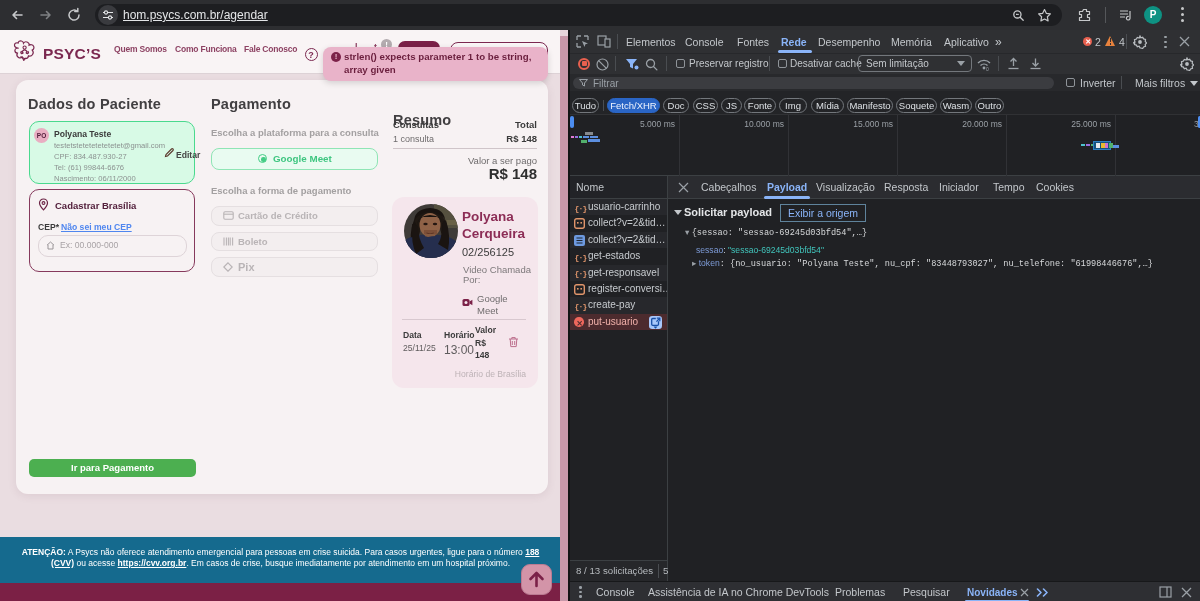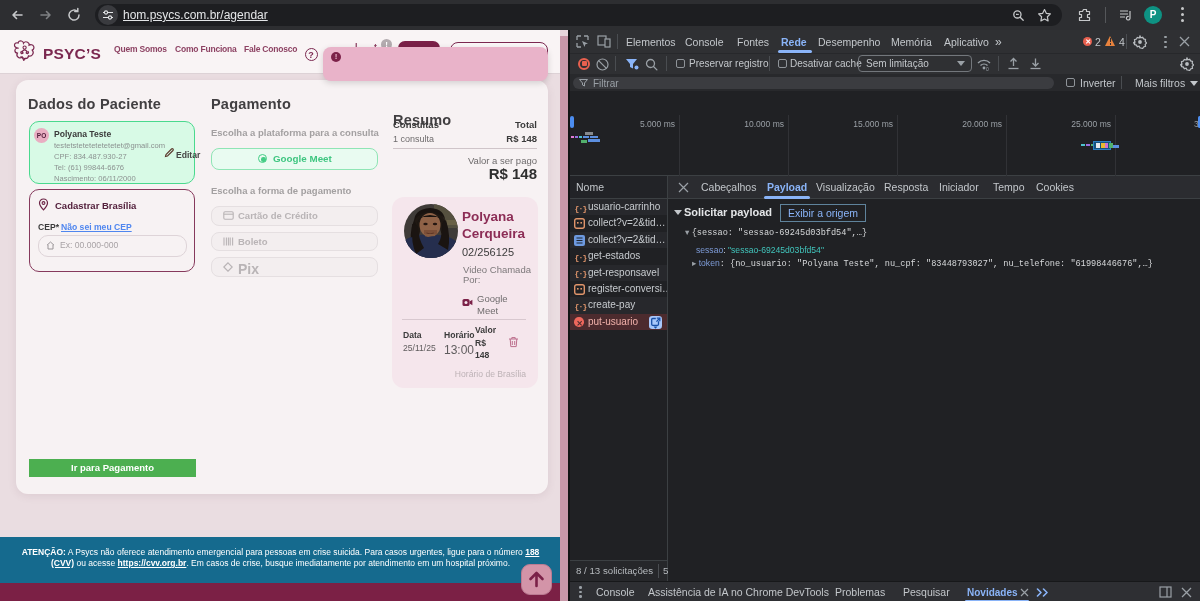--- a/index.html
+++ b/index.html
@@ -89,20 +89,21 @@
       <div class="abs" style="left:304.5px;top:17.5px;width:13px;height:13px;border:1.4px solid #7b2850;border-radius:50%;color:#7b2850;font-size:9px;font-weight:bold;text-align:center;line-height:13px">?</div>
       <div class="abs" style="left:355px;top:12px;font-size:9px;font-weight:bold;color:#8d4263">l</div>
         <div class="abs" style="left:374px;top:12px;font-size:9px;font-weight:bold;color:#8d4263">t</div>
       <div class="abs" style="left:381px;top:9px;width:11px;height:11px;border-radius:50%;background:#b3abaf;color:#fff;font-size:8px;font-weight:bold;text-align:center;line-height:11px">!</div>
       <div class="abs" style="left:398px;top:11px;width:42px;height:14px;border-radius:7px;background:#7b2148"></div>
       <div class="abs" style="left:450px;top:12px;width:98px;height:20px;border-radius:8px;border:1.5px solid #7b2850;background:#fbf7f8"></div>
     </div>
 
     <div class="abs" style="left:323px;top:17px;width:225px;height:34px;background:#e9b3c9;border-radius:8px;box-shadow:0 2px 6px rgba(0,0,0,.15)">
       <div class="abs" style="left:8px;top:5px;width:10px;height:10px;border-radius:50%;background:#7b2148;color:#eab5ca;font-size:8px;font-weight:bold;text-align:center;line-height:10px">!</div>
+      <div class="abs" style="left:21px;top:4px;font-size:9.7px;font-weight:bold;color:#6b1f3e;line-height:12.5px">strlen() expects parameter 1 to be string,<br>array given</div>
     </div>
 
     <div class="abs sect" style="left:28px;top:66px">Dados do Paciente</div>
     <div class="abs" style="left:29px;top:91px;width:166px;height:63px;background:#d8fae6;border:1.5px solid #4ad98e;border-radius:10px"></div>
     <div class="abs" style="left:34px;top:98px;width:15px;height:15px;border-radius:50%;background:#e9aec2;color:#53203c;font-size:6.5px;font-weight:bold;text-align:center;line-height:15px">PO</div>
     <div class="abs" style="left:54px;top:98.5px;font-size:8.6px;font-weight:bold;color:#3b3b3b">Polyana Teste</div>
     <div class="abs" style="left:54px;top:110.5px;font-size:7.6px;color:#8b9190">testetstetetetetetetet@gmail.com</div>
     <div class="abs" style="left:54px;top:121.5px;font-size:7.6px;color:#8b9190">CPF: 834.487.930-27</div>
     <div class="abs" style="left:54px;top:132.5px;font-size:7.6px;color:#8b9190">Tel: (61) 99844-6676</div>
     <div class="abs" style="left:54px;top:143.5px;font-size:7.6px;color:#8b9190">Nascimento: 06/11/2000</div>
@@ -139,21 +140,21 @@
     <div class="abs" style="left:238px;top:180px;font-size:9.5px;color:#b9b4b6;font-weight:bold">Cartão de Crédito</div>
     <div class="abs" style="left:211px;top:201.5px;width:167px;height:19.5px;background:#f3eeef;border:1.4px solid #e5dfe1;border-radius:8px"></div>
     <svg class="abs" style="left:223px;top:206.5px" width="11" height="9" viewBox="0 0 11 9">
         <path d="M1 .5v8M3.4 .5v8M5.4 .5v8M7.2 .5v8M9.6 .5v8" stroke="#b9b4b6" stroke-width="1.1"></path>
       </svg>
     <div class="abs" style="left:238px;top:205.5px;font-size:9.5px;color:#b9b4b6;font-weight:bold">Boleto</div>
     <div class="abs" style="left:211px;top:227px;width:167px;height:19.5px;background:#f3eeef;border:1.4px solid #e5dfe1;border-radius:8px"></div>
     <svg class="abs" style="left:223px;top:231.5px" width="10" height="10" viewBox="0 0 10 10">
         <path d="M5 .8L9.2 5 5 9.2.8 5z" fill="none" stroke="#b9b4b6" stroke-width="1.2"></path>
       </svg>
-    <div class="abs" style="left:238px;top:231px;font-size:14px;color:#b9b4b6;font-weight:bold">Pix</div>
+    <div class="abs" style="left:238px;top:231px;font-size:11px;color:#b9b4b6;font-weight:bold">Pix</div>
 
     <div class="abs sect" style="left:393px;top:82px">Resumo</div>
     <div class="abs" style="left:393px;top:89px;font-size:9.5px;font-weight:bold;color:#3b3b3b">Consultas</div>
     <div class="abs" style="left:437px;top:89px;width:100px;text-align:right;font-size:9.5px;font-weight:bold;color:#3b3b3b">Total</div>
     <div class="abs" style="left:393px;top:104px;font-size:9px;color:#6e6b6c">1 consulta</div>
     <div class="abs" style="left:437px;top:103px;width:100px;text-align:right;font-size:9.5px;font-weight:bold;color:#3b3b3b">R$ 148</div>
     <div class="abs" style="left:393px;top:117.5px;width:144px;height:1px;background:#cfc5c9"></div>
     <div class="abs" style="left:393px;top:125px;width:144px;text-align:right;font-size:9.5px;color:#6e6b6c">Valor a ser pago</div>
     <div class="abs" style="left:393px;top:135px;width:144px;text-align:right;font-size:15px;font-weight:bold;color:#2e2e2e">R$ 148</div>
     <div class="abs" style="left:392px;top:166.5px;width:146px;height:191.5px;background:#f5e6ec;border-radius:12px"></div>
@@ -199,21 +200,21 @@
     <div class="abs" style="left:444px;top:300px;font-size:8.6px;font-weight:bold;color:#3b3b3b">Horário</div>
     <div class="abs" style="left:444px;top:313px;font-size:12px;color:#5f5c5d">13:00</div>
     <div class="abs" style="left:475px;top:295px;font-size:8.6px;font-weight:bold;color:#3b3b3b">Valor</div>
     <div class="abs" style="left:475px;top:307.5px;font-size:8.6px;font-weight:bold;color:#3b3b3b">R$</div>
     <div class="abs" style="left:475px;top:320px;font-size:8.6px;font-weight:bold;color:#3b3b3b">148</div>
     <svg class="abs" style="left:508px;top:306px" width="11" height="12" viewBox="0 0 11 12">
         <path d="M1 3h9M3.8 3V1.6h3.4V3M2.2 3l.6 7.6h5.4l.6-7.6M4.3 5v4M6.7 5v4" fill="none" stroke="#bc6e8c" stroke-width="1"></path>
       </svg>
     <div class="abs" style="left:426px;top:338.5px;width:100px;text-align:right;font-size:8.6px;color:#bdb2b6">Horário de Brasília</div>
 
-    <div class="abs" style="left:29px;top:429px;width:167px;height:18px;background:#4caf50;border-radius:0;color:#fff;font-size:9.5px;font-weight:bold;text-align:center;line-height:18px">Ir para Pagamento</div>
+    <div class="abs" style="left:29px;top:429px;width:167px;height:18px;background:#4caf50;border-radius:5px;color:#fff;font-size:9.5px;font-weight:bold;text-align:center;line-height:18px">Ir para Pagamento</div>
 
     <div class="abs" id="teal">
       <div class="abs" style="left:0;top:9.5px;width:561px;text-align:center;font-size:8.5px;line-height:11.5px"><b>ATENÇÃO:</b> A Psycs não oferece atendimento emergencial para pessoas em crise suicida. Para casos urgentes, ligue para o número <b><u>188</u></b><br><b><u>(CVV)</u></b> ou acesse <b><u>https://cvv.org.br</u></b>. Em casos de crise, busque imediatamente por atendimento em um hospital próximo.</div>
     </div>
     <div class="abs" id="maroonbar"></div>
     <div class="abs" id="scrolltop"><svg width="29" height="29" viewBox="0 0 29 29">
           <path d="M14.5 21V9M8.5 14L14.5 8l6 6" fill="none" stroke="#7b2148" stroke-width="2.6" stroke-linecap="round" stroke-linejoin="round"></path>
         </svg></div>
     <div class="abs" id="scrollbar"></div>
   </div>
@@ -307,20 +308,35 @@
     <svg class="abs" style="left:10px;top:49px" width="9" height="8" viewBox="0 0 9 8">
         <path d="M.5.5h8L5.5 4v3L3.5 6V4z" fill="none" stroke="#9aa0a6" stroke-width="1"></path>
       </svg>
     <div class="abs" style="left:24px;top:47.5px;font-size:10px;color:#9aa0a6">Filtrar</div>
     <div class="abs" style="left:497px;top:48px;width:9px;height:9px;border:1.4px solid #8f9499;border-radius:2px"></div>
     <div class="dtx" style="left:511px;top:47px">Inverter</div>
     <div class="abs" style="left:552px;top:46px;width:1px;height:13px;background:#4a4d51"></div>
     <div class="dtx" style="left:566px;top:47px">Mais filtros</div>
     <div class="abs" style="left:621px;top:50.5px;width:0;height:0;border-left:4px solid transparent;border-right:4px solid transparent;border-top:5px solid #c3c7cb"></div>
 
+    <div class="abs" style="left:1px;top:61px;width:631px;height:24px;background:#232427;border-bottom:1px solid #303134">
+      <div class="chip" style="left:2px;width:27px">Tudo</div>
+      <div class="abs" style="left:33px;top:9px;width:1px;height:11px;background:#4a4d51"></div>
+      <div class="chip" style="left:37px;width:53px;background:#2a65c5;border-color:#2a65c5;color:#eef3fe">Fetch/XHR</div>
+      <div class="chip" style="left:93px;width:26px">Doc</div>
+      <div class="chip" style="left:123px;width:25px">CSS</div>
+      <div class="chip" style="left:151px;width:21px">JS</div>
+      <div class="chip" style="left:174px;width:32px">Fonte</div>
+      <div class="chip" style="left:209px;width:28px">Img</div>
+      <div class="chip" style="left:241px;width:33px">Mídia</div>
+      <div class="chip" style="left:277px;width:46px">Manifesto</div>
+      <div class="chip" style="left:326px;width:41px">Soquete</div>
+      <div class="chip" style="left:370px;width:32px">Wasm</div>
+      <div class="chip" style="left:405px;width:29px">Outro</div>
+    </div>
 
     <div class="abs" id="timeline" style="left:1px;top:85px;width:631px;height:61px;background:#202124;border-bottom:1px solid #3c4043">
       <div class="gline" style="left:109px"></div>
         <div class="gline" style="left:218px"></div>
         <div class="gline" style="left:327px"></div>
         <div class="gline" style="left:436px"></div>
         <div class="gline" style="left:545px"></div>
       <div class="glab" style="left:45px;width:60px;text-align:right">5.000 ms</div>
       <div class="glab" style="left:154px;width:60px;text-align:right">10.000 ms</div>
       <div class="glab" style="left:263px;width:60px;text-align:right">15.000 ms</div>

